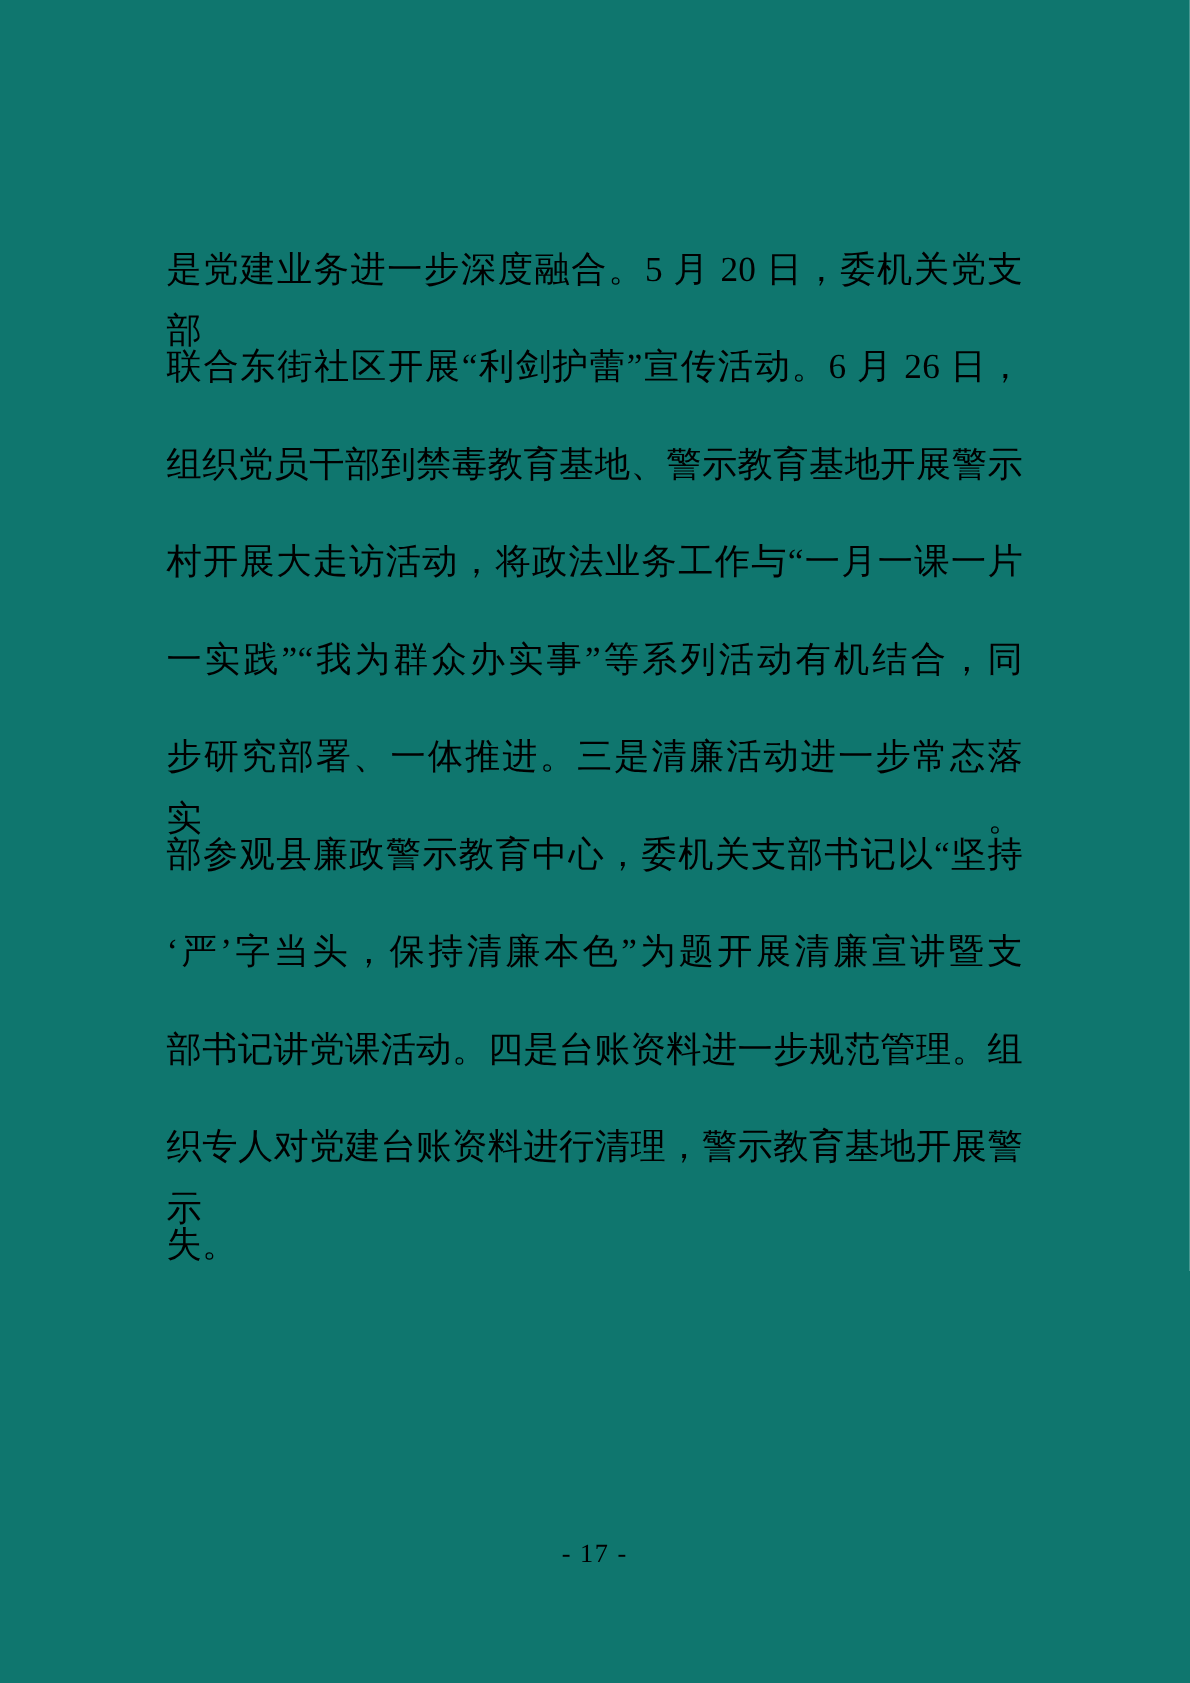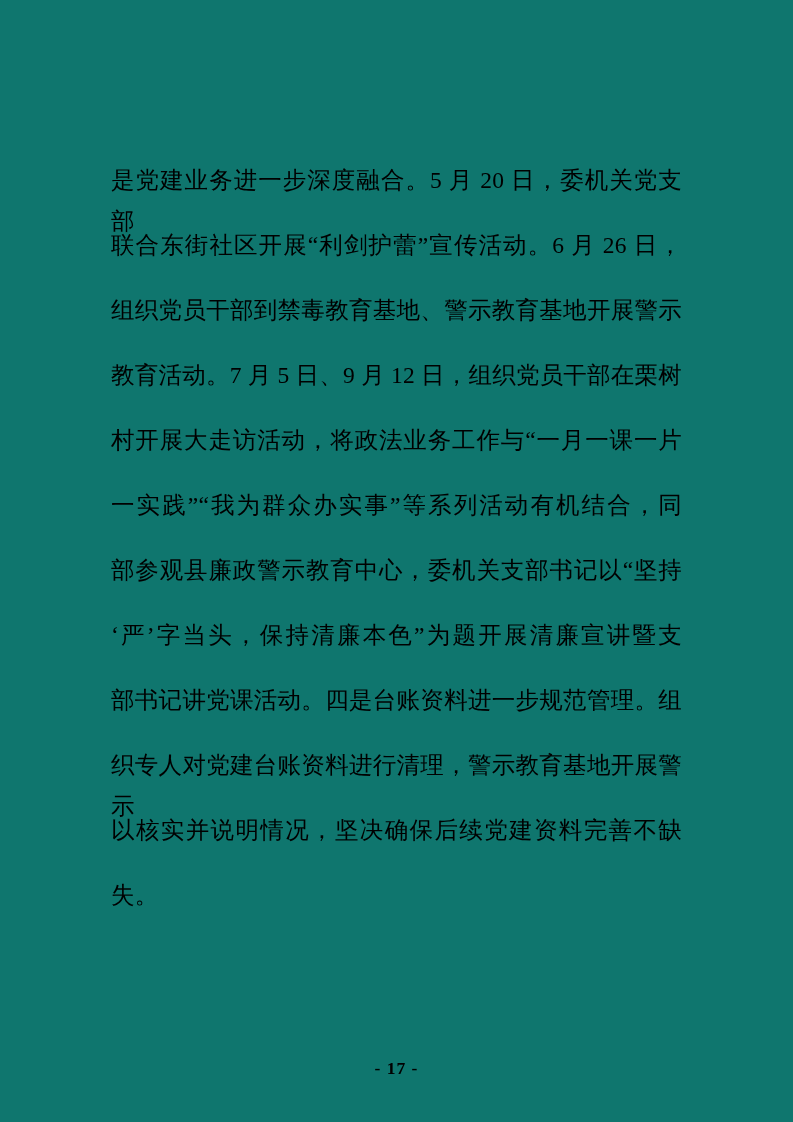--- a/index.html
+++ b/index.html
@@ -32,47 +32,45 @@
     height: 41.5px;
     text-align: left;
     letter-spacing: 0.2px;
   }
   .fill {
     text-align: justify;
     text-align-last: justify;
   }
   .footer {
     position: absolute;
-    top: 1055px;
+    top: 1022px;
     left: 0;
     width: 100%;
     text-align: center;
-    font-weight: bold;
   }
   .page-number {
     font-size: 17.5px;
     line-height: 26px;
     letter-spacing: 1px;
   }
 </style>
 </head>
 <body>
 
 <div class="page">
   <main class="content">
     <p class="line fill">是党建业务进一步深度融合。5 月 20 日，委机关党支部</p>
     <p class="line fill">联合东街社区开展“利剑护蕾”宣传活动。6 月 26 日，</p>
     <p class="line fill">组织党员干部到禁毒教育基地、警示教育基地开展警示</p>
-    <p class="line fill">教育活动。7 月 5 日、9 月 12 日，组织党员干部在栗树</p>
     <p class="line fill">村开展大走访活动，将政法业务工作与“一月一课一片</p>
     <p class="line fill">一实践”“我为群众办实事”等系列活动有机结合，同</p>
+    <p class="line fill">步研究部署、一体推进。三是清廉活动进一步常态落实。</p>
     <p class="line fill">部参观县廉政警示教育中心，委机关支部书记以“坚持</p>
     <p class="line fill">‘严’字当头，保持清廉本色”为题开展清廉宣讲暨支</p>
     <p class="line fill">部书记讲党课活动。四是台账资料进一步规范管理。组</p>
     <p class="line fill">织专人对党建台账资料进行清理，警示教育基地开展警示</p>
-    <p class="line fill">以核实并说明情况，坚决确保后续党建资料完善不缺</p>
     <p class="line">失。</p>
 
   </main>
   <footer class="footer">
     <span class="page-number">- 17 -</span>
   </footer>
 </div>
 
 </body></html>

